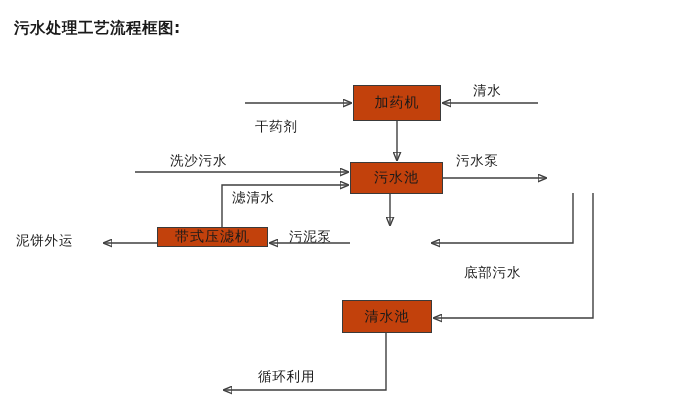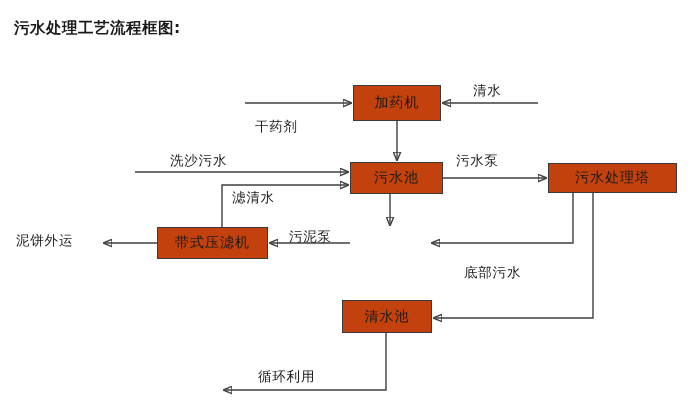--- a/index.html
+++ b/index.html
@@ -118,25 +118,22 @@
   </svg>
 
   <div class="node" style="left:353px; top:85px; width:88px; height:36px;">
     <span>加药机</span>
   </div>
 
   <div class="node" style="left:350px; top:162px; width:93px; height:32px;">
     <span>污水池</span>
   </div>
 
-  <div class="node" style="left:548px; top:163px; width:129px; height:30px;">
-    <span>污水处理塔</span>
-  </div>
 
-  <div class="node" style="left:157px; top:227px; width:111px; height:32px;">
+  <div class="node" style="left:157px; top:227px; width:111px; height:20px;">
     <span>带式压滤机</span>
   </div>
 
 
   <div class="node" style="left:342px; top:300px; width:90px; height:33px;">
     <span>清水池</span>
   </div>
 
   <div class="edge-label" style="left:255px; top:94px;margin-top:24px;">干药剂</div>
 

